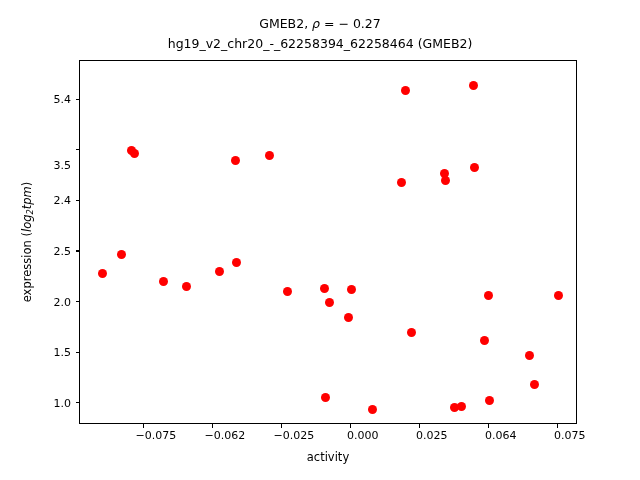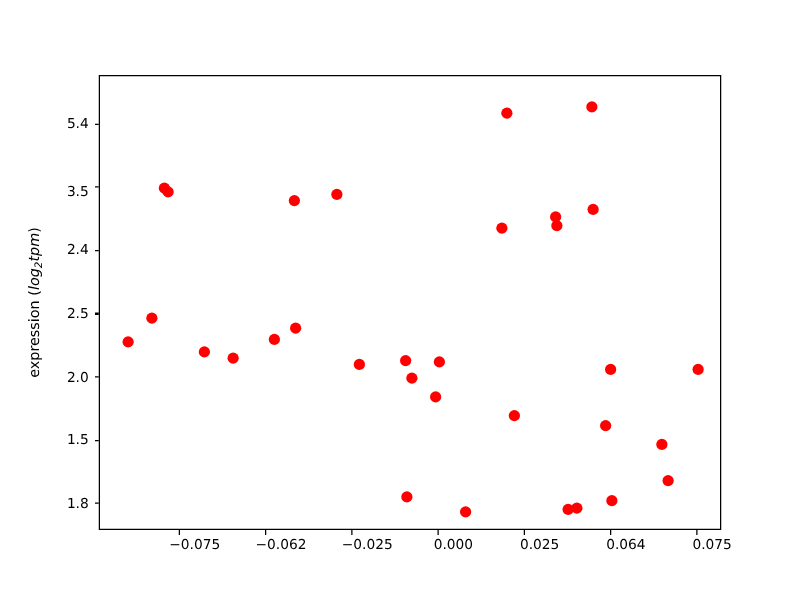--- a/index.html
+++ b/index.html
@@ -124,20 +124,24 @@
     transform-origin: 0 0;
     transform: translate(18px, 364px) rotate(-90deg);
     white-space: pre;
   }
 </style>
 </head>
 <body>
 
 <div id="figure">
 
+  <div id="title-block">
+    <span class="title-line"><span>GMEB2, </span><span class="ital">ρ</span><span> = − 0.27</span></span>
+    <span class="title-line">hg19_v2_chr20_-_62258394_62258464 (GMEB2)</span>
+  </div>
 
   <div id="axes-frame">
     <div id="plot-area">
         <div class="datapoint" style="left: 22.072px; top: 212.215px; background: rgb(255, 0, 0);"></div>
         <div class="datapoint" style="left: 41.9368px; top: 193.015px; background: rgb(255, 0, 0);"></div>
         <div class="datapoint" style="left: 51.8693px; top: 89.9389px; background: rgb(255, 0, 0);"></div>
         <div class="datapoint" style="left: 54.9042px; top: 92.9706px; background: rgb(255, 0, 0);"></div>
         <div class="datapoint" style="left: 83.8737px; top: 220.3px; background: rgb(255, 0, 0);"></div>
         <div class="datapoint" style="left: 106.773px; top: 225.353px; background: rgb(255, 0, 0);"></div>
         <div class="datapoint" style="left: 139.881px; top: 210.194px; background: rgb(255, 0, 0);"></div>
@@ -178,31 +182,32 @@
       <div class="xtick-label" style="left: 281.787px;">−0.025</div>
       <div class="xtick-mark" style="left: 350.762px;"></div>
       <div class="xtick-label" style="left: 350.762px;">0.000</div>
       <div class="xtick-mark" style="left: 419.737px;"></div>
       <div class="xtick-label" style="left: 419.737px;">0.025</div>
       <div class="xtick-mark" style="left: 488.712px;"></div>
       <div class="xtick-label" style="left: 488.712px;">0.064</div>
       <div class="xtick-mark" style="left: 557.687px;"></div>
       <div class="xtick-label" style="left: 557.687px;">0.075</div>
       <div class="ytick-mark" style="top: 402.576px;"></div>
-      <div class="ytick-label" style="top: 402.576px;">1.8</div>
+      <div class="ytick-label" style="top: 402.576px;">1.0</div>
       <div class="ytick-mark" style="top: 352.049px;"></div>
       <div class="ytick-label" style="top: 352.049px;">1.5</div>
       <div class="ytick-mark" style="top: 301.521px;"></div>
       <div class="ytick-label" style="top: 301.521px;">2.0</div>
       <div class="ytick-mark" style="top: 250.994px;"></div>
       <div class="ytick-label" style="top: 250.994px;">2.5</div>
       <div class="ytick-mark" style="top: 200.466px;"></div>
       <div class="ytick-label" style="top: 200.466px;">2.4</div>
       <div class="ytick-mark" style="top: 149.939px;"></div>
-      <div class="ytick-label" style="top: 153px;">3.5</div>
+      <div class="ytick-label" style="top: 165px;">3.5</div>
       <div class="ytick-mark" style="top: 99.4114px;"></div>
       <div class="ytick-label" style="top: 99.4114px;">5.4</div>
     </div>
 
+  <div id="xlabel">activity</div>
 
   <div id="ylabel"><span>expression (</span><span class="ital">log</span><span class="ital sub">2</span><span class="ital">tpm</span><span>)</span></div>
 
 </div>
 
 </body></html>

